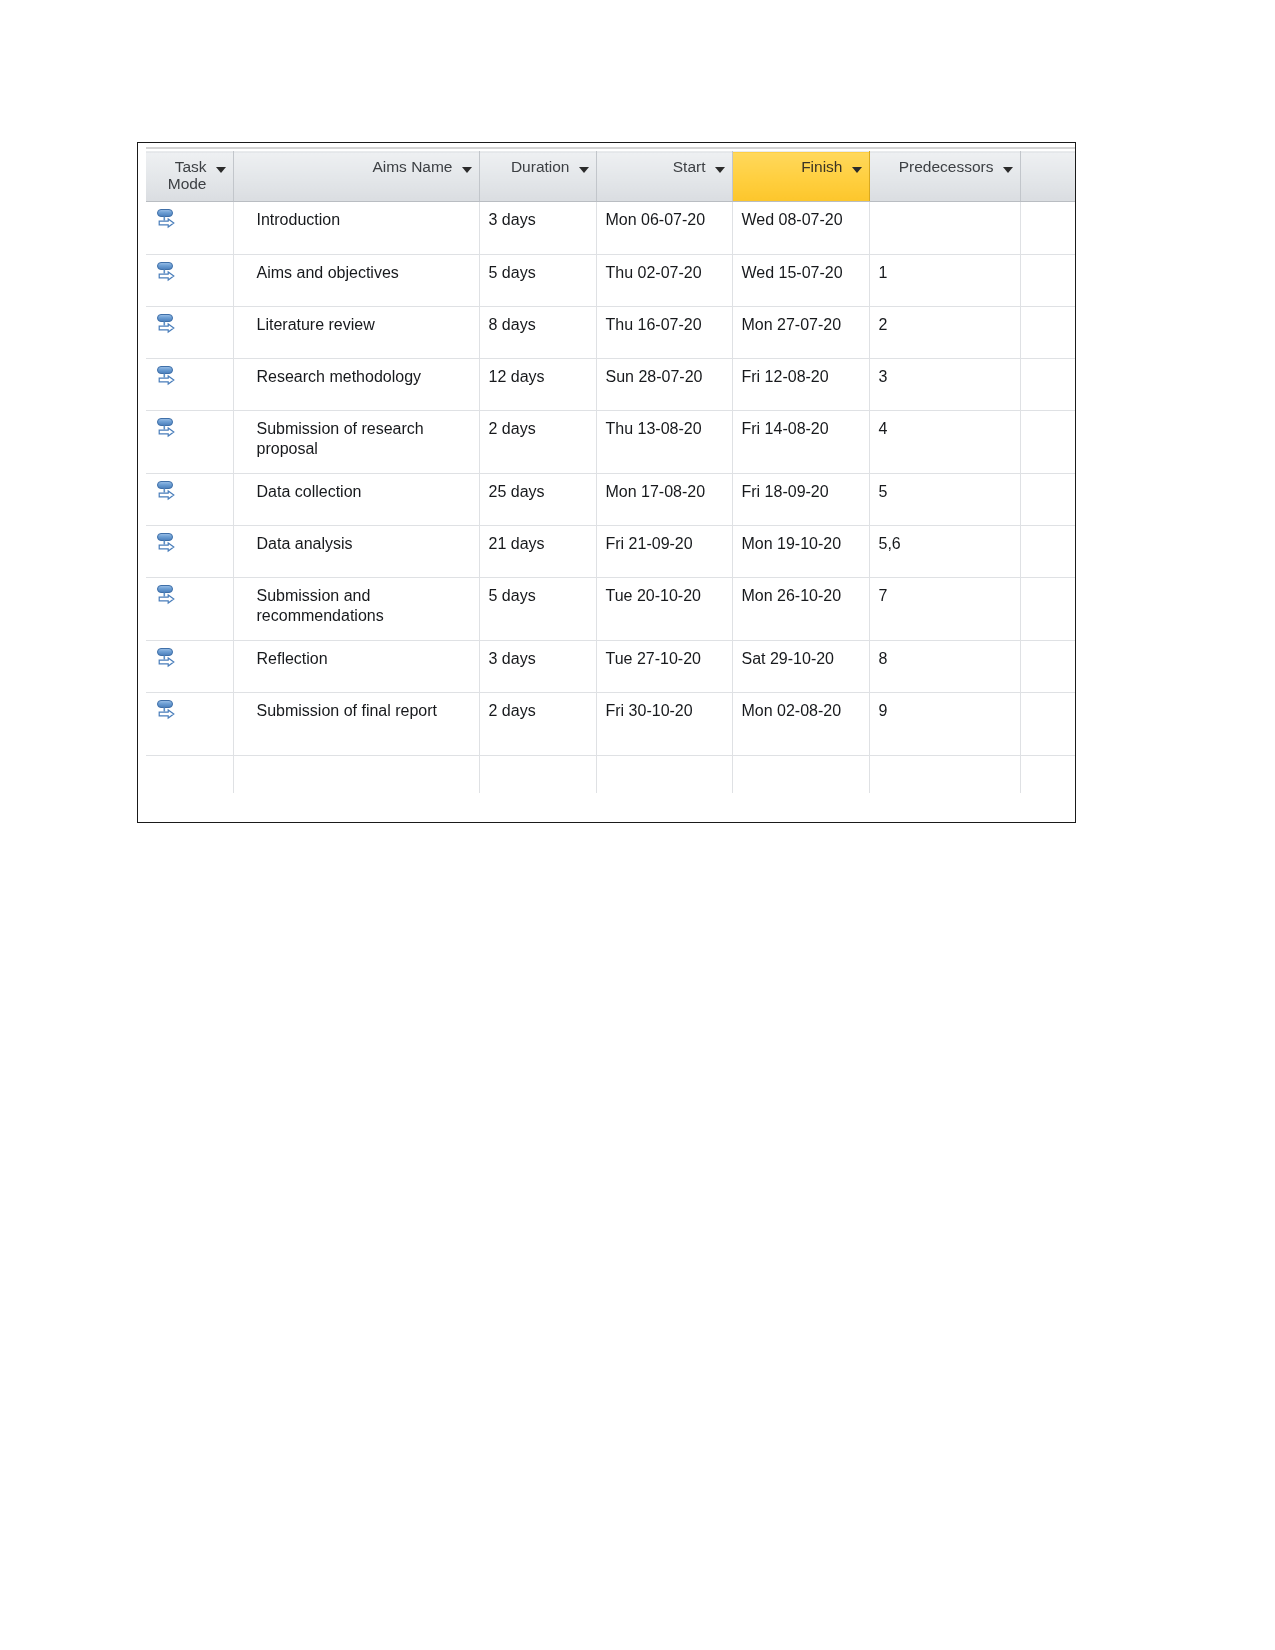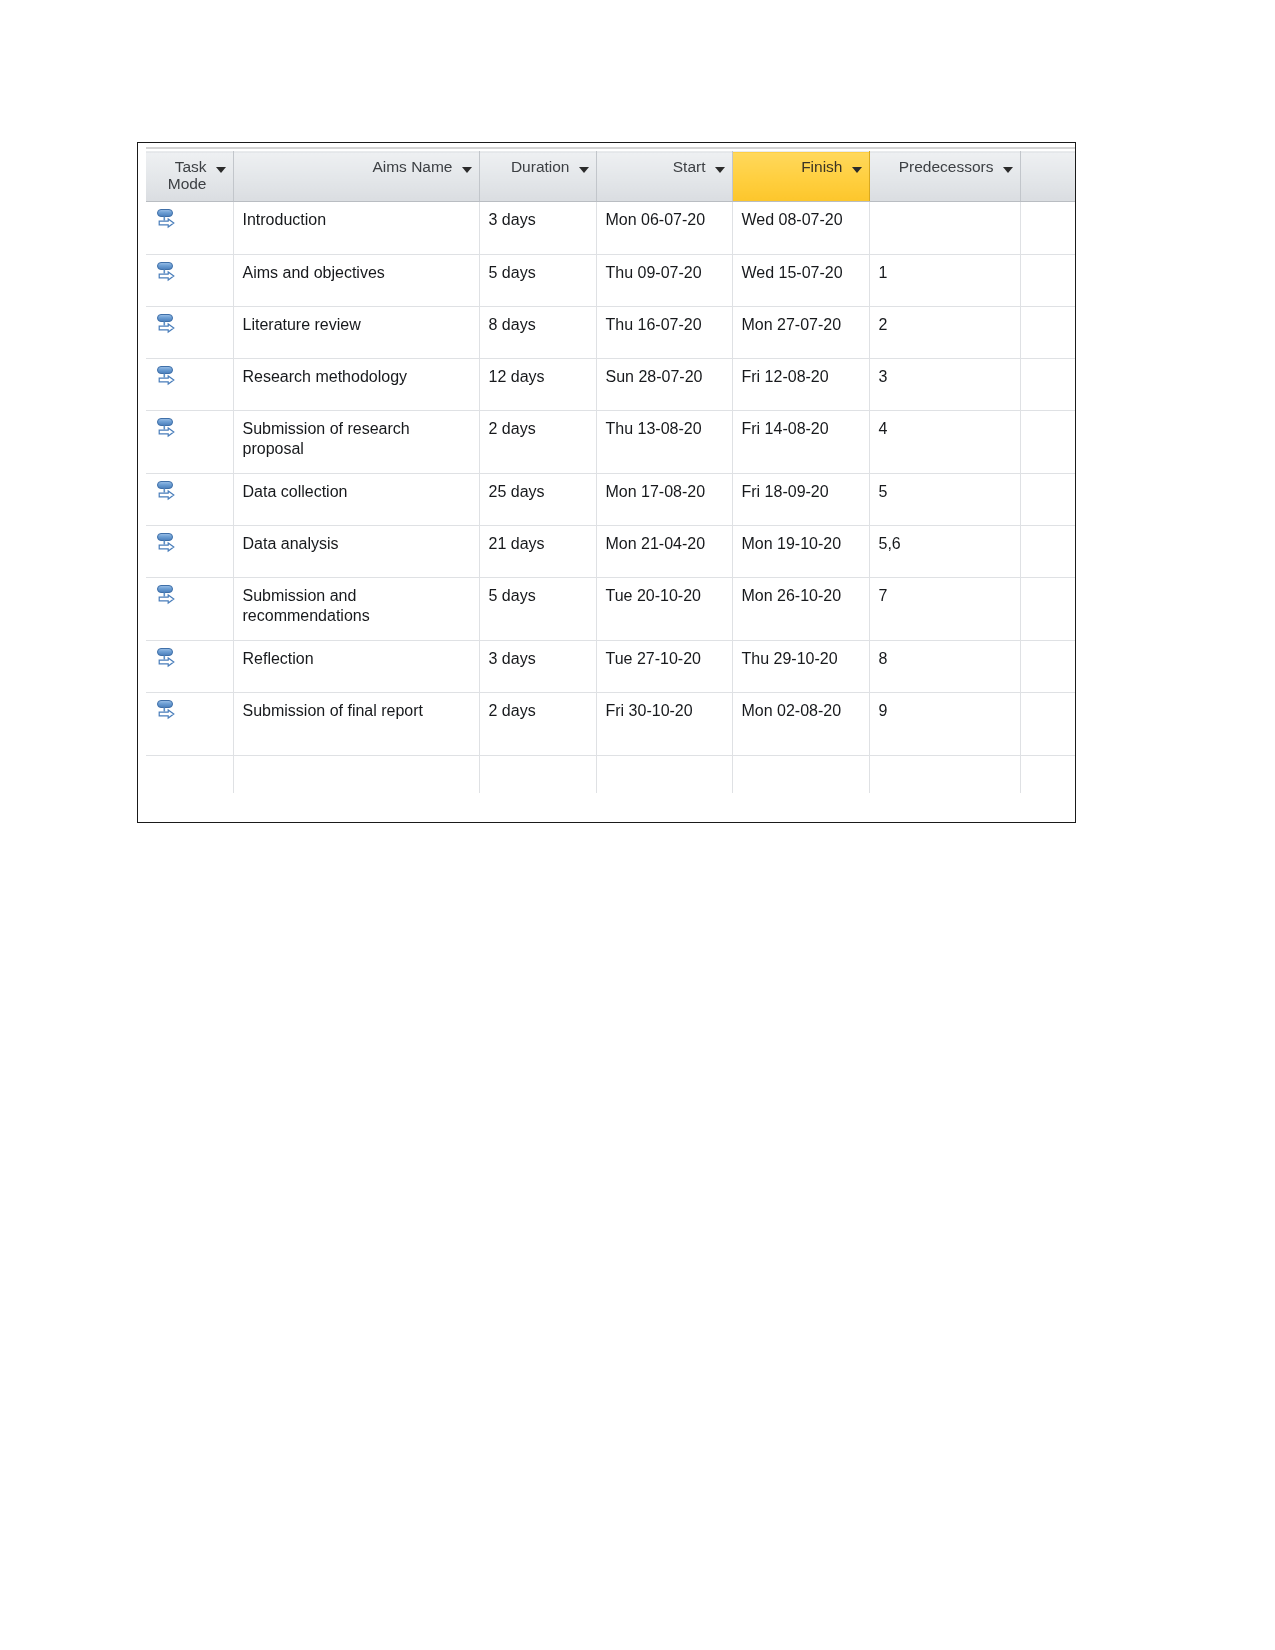--- a/index.html
+++ b/index.html
@@ -114,21 +114,21 @@
     line-height: 1.28;
     color: #17191c;
     font-size: 16px;
     box-sizing: border-box;
   }
   tbody td.cell-mode {
     padding: 5px 0 0 10px;
     border-right: 1px solid #dfe1e4;
     background: #ffffff;
   }
-  tbody td.cell-name { padding-left: 9px; margin-left: 44px; }
+  tbody td.cell-name { padding-left: 23px; margin-left: 44px; }
 
   tbody tr.row-1 td { height: 53px; }
   tbody tr td { height: 52px; }
   tbody tr.two-line td { height: 63px; }
   tbody tr.stub td { height: 14px; border-bottom: none; }
 
   
   .mode-icon {
     display: block;
     width: 26px;
@@ -223,21 +223,21 @@
                       <stop offset="100%" stop-color="#4a7ebb"></stop>
                     </linearGradient>
                   </defs>
                   <rect x="1.5" y="2.5" width="15" height="7" rx="3.5" ry="3.5" fill="url(#barg)" stroke="#3f6fa8" stroke-width="1"></rect>
                   <rect x="7.5" y="9.5" width="1.6" height="4" fill="#5d8fc6"></rect>
                   <path d="M3.2 14.2 H12.2 V11.9 L17.8 16.0 L12.2 20.1 V17.8 H3.2 Z" fill="#ffffff" stroke="#4a7ebb" stroke-width="1.2" stroke-linejoin="miter"></path>
                 </svg></span>
             </td>
             <td class="cell-name">Aims and objectives</td>
             <td>5 days</td>
-            <td>Thu 09-07-20</td>
+            <td>Thu 02-07-20</td>
             <td>Wed 15-07-20</td>
             <td>1</td>
             <td class="cell-extra"></td>
           </tr>
           <tr class="row-3">
             <td class="cell-mode">
               <span class="mode-icon" title="Auto Scheduled"><svg width="26" height="26" viewBox="0 0 26 26" xmlns="http://www.w3.org/2000/svg">
                   <defs>
                     <linearGradient id="barg" x1="0" y1="0" x2="0" y2="1">
                       <stop offset="0%" stop-color="#9cc0e8"></stop>
@@ -333,21 +333,21 @@
                       <stop offset="100%" stop-color="#4a7ebb"></stop>
                     </linearGradient>
                   </defs>
                   <rect x="1.5" y="2.5" width="15" height="7" rx="3.5" ry="3.5" fill="url(#barg)" stroke="#3f6fa8" stroke-width="1"></rect>
                   <rect x="7.5" y="9.5" width="1.6" height="4" fill="#5d8fc6"></rect>
                   <path d="M3.2 14.2 H12.2 V11.9 L17.8 16.0 L12.2 20.1 V17.8 H3.2 Z" fill="#ffffff" stroke="#4a7ebb" stroke-width="1.2" stroke-linejoin="miter"></path>
                 </svg></span>
             </td>
             <td class="cell-name">Data analysis</td>
             <td>21 days</td>
-            <td>Mon 21-04-20</td>
+            <td>Fri 21-09-20</td>
             <td>Mon 19-10-20</td>
             <td>5,6</td>
             <td class="cell-extra"></td>
           </tr>
           <tr class="row-8 two-line">
             <td class="cell-mode">
               <span class="mode-icon" title="Auto Scheduled"><svg width="26" height="26" viewBox="0 0 26 26" xmlns="http://www.w3.org/2000/svg">
                   <defs>
                     <linearGradient id="barg" x1="0" y1="0" x2="0" y2="1">
                       <stop offset="0%" stop-color="#9cc0e8"></stop>
@@ -378,21 +378,21 @@
                     </linearGradient>
                   </defs>
                   <rect x="1.5" y="2.5" width="15" height="7" rx="3.5" ry="3.5" fill="url(#barg)" stroke="#3f6fa8" stroke-width="1"></rect>
                   <rect x="7.5" y="9.5" width="1.6" height="4" fill="#5d8fc6"></rect>
                   <path d="M3.2 14.2 H12.2 V11.9 L17.8 16.0 L12.2 20.1 V17.8 H3.2 Z" fill="#ffffff" stroke="#4a7ebb" stroke-width="1.2" stroke-linejoin="miter"></path>
                 </svg></span>
             </td>
             <td class="cell-name">Reflection</td>
             <td>3 days</td>
             <td>Tue 27-10-20</td>
-            <td>Thu 29-10-20</td>
+            <td>Sat 29-10-20</td>
             <td>8</td>
             <td class="cell-extra"></td>
           </tr>
           <tr class="row-10 two-line">
             <td class="cell-mode">
               <span class="mode-icon" title="Auto Scheduled"><svg width="26" height="26" viewBox="0 0 26 26" xmlns="http://www.w3.org/2000/svg">
                   <defs>
                     <linearGradient id="barg" x1="0" y1="0" x2="0" y2="1">
                       <stop offset="0%" stop-color="#9cc0e8"></stop>
                       <stop offset="45%" stop-color="#6d9fd4"></stop>

